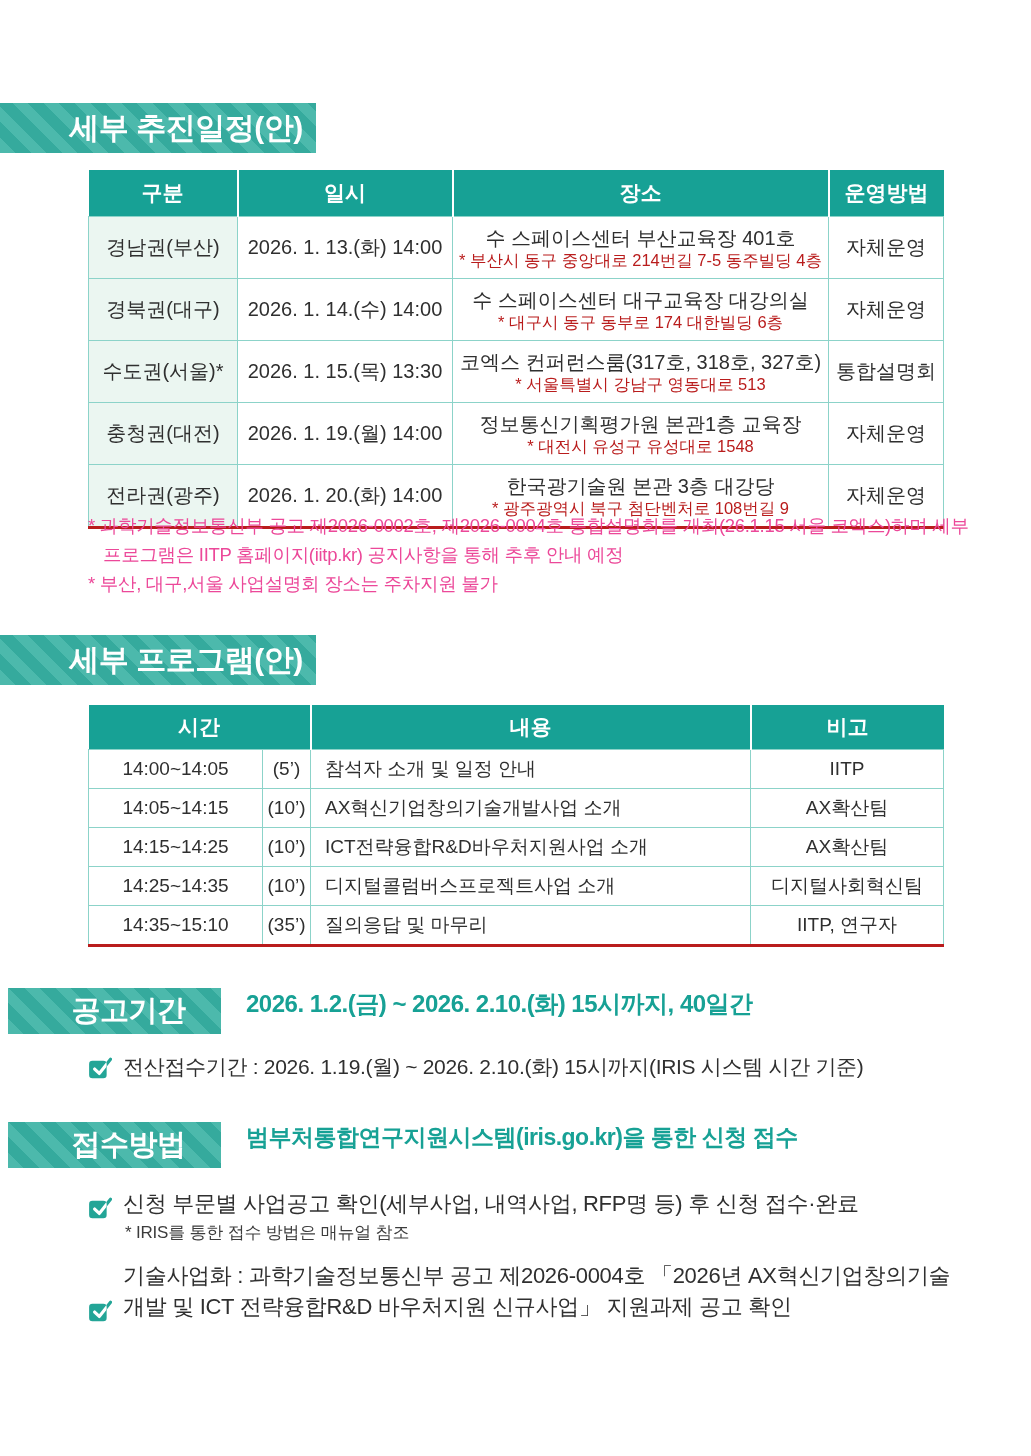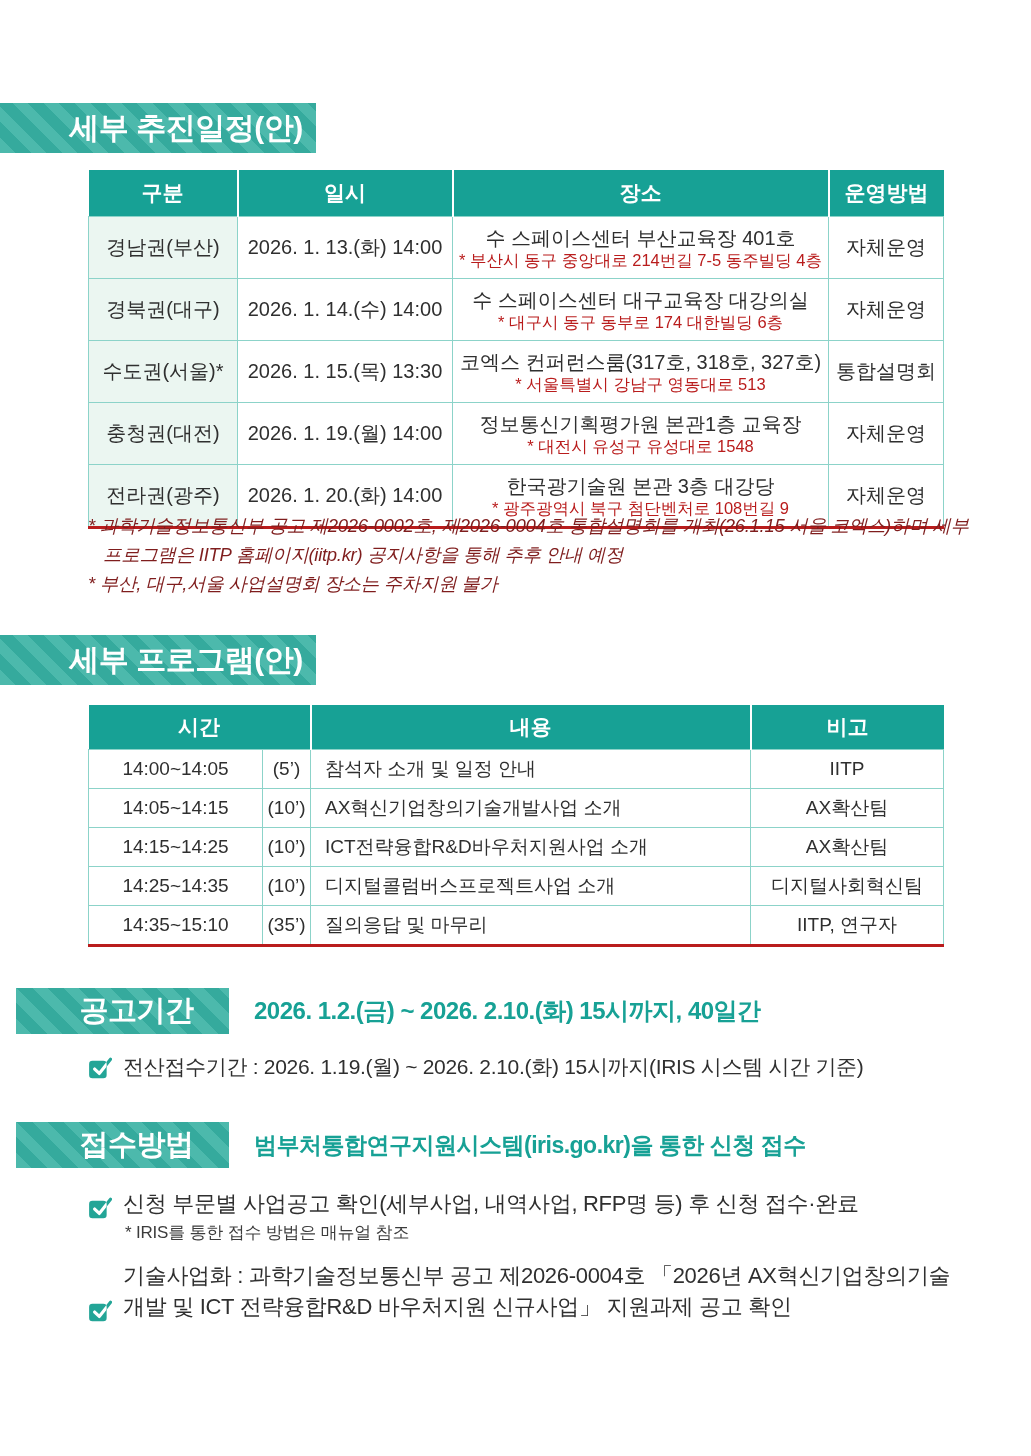--- a/index.html
+++ b/index.html
@@ -15,21 +15,21 @@
     background:repeating-linear-gradient(45deg,#4cb9ac 0 11px,#35aa9d 11px 22px);
     color:#fff; font-weight:800; letter-spacing:-0.5px;
     display:flex; align-items:center; justify-content:center;
     box-sizing:border-box;
   }
   .banner-lg { position:absolute; left:0; width:316px; height:50px; font-size:30px; padding-left:56px; }
   .banner-sm { width:213px; height:46px; font-size:29px; padding-left:28px; flex:none; }
   #banner-schedule { top:103px; }
   #banner-program  { top:635px; }
 
-  .accent-row { position:absolute; left:16px; display:flex; align-items:center; }
+  .accent-row { position:absolute; left:8px; display:flex; align-items:flex-start; }
   #announce-row { top:988px; }
   #apply-row    { top:1122px; }
   .accent-text { margin-left:25px; color:#17a195; font-weight:700; font-size:24px; letter-spacing:-0.5px; }
   #apply-row .accent-text { font-size:23px; }
 
   
   .tbl { position:absolute; left:88px; width:855px; border-collapse:collapse; table-layout:fixed;
          border-bottom:3px solid #b91c1c; }
   #schedule-table { top:170px; }
   #program-table  { top:705px; }
@@ -40,21 +40,21 @@
   .tbl td { border:1px solid #8cd3c9; text-align:center; font-size:20px; padding:2px 4px; color:#2f2f2f; }
   #schedule-table td { height:57px; }
   #program-table td  { height:34px; font-size:19px; }
   #schedule-table tbody td:first-child { background:#ebf6f1; }
   .place-main { font-size:20px; line-height:24px; }
   .place-sub  { font-size:16.5px; line-height:20px; color:#b91c1c; }
   #program-table td.content-cell { text-align:left; padding-left:14px;margin-left:23px; }
 
   
   .footnotes { position:absolute; top:511px; left:88px; width:888px;
-               font-size:18.5px; line-height:29px; color:#7f1d1d; letter-spacing:-0.3px;font-style:italic; }
+               font-size:18.5px; line-height:29px; color:#ec4899; letter-spacing:-0.3px; }
   .footnote { padding-left:15px; text-indent:-15px; }
 
   
   .check-line { position:absolute; top:1052px; left:88px; width:880px;
                 display:flex; align-items:flex-start; gap:11px;
                 font-size:21px; line-height:30px; font-weight:500; letter-spacing:-0.3px; }
   .apply-list { position:absolute; top:1188px; left:88px; width:876px; }
   .apply-item { display:flex; align-items:flex-end; gap:11px;
                 font-size:22px; line-height:31px; font-weight:500; letter-spacing:-0.3px; }
   .apply-note { font-size:17px; color:#3c3c3c; margin:2px 0 16px 37px; letter-spacing:-0.2px; }

